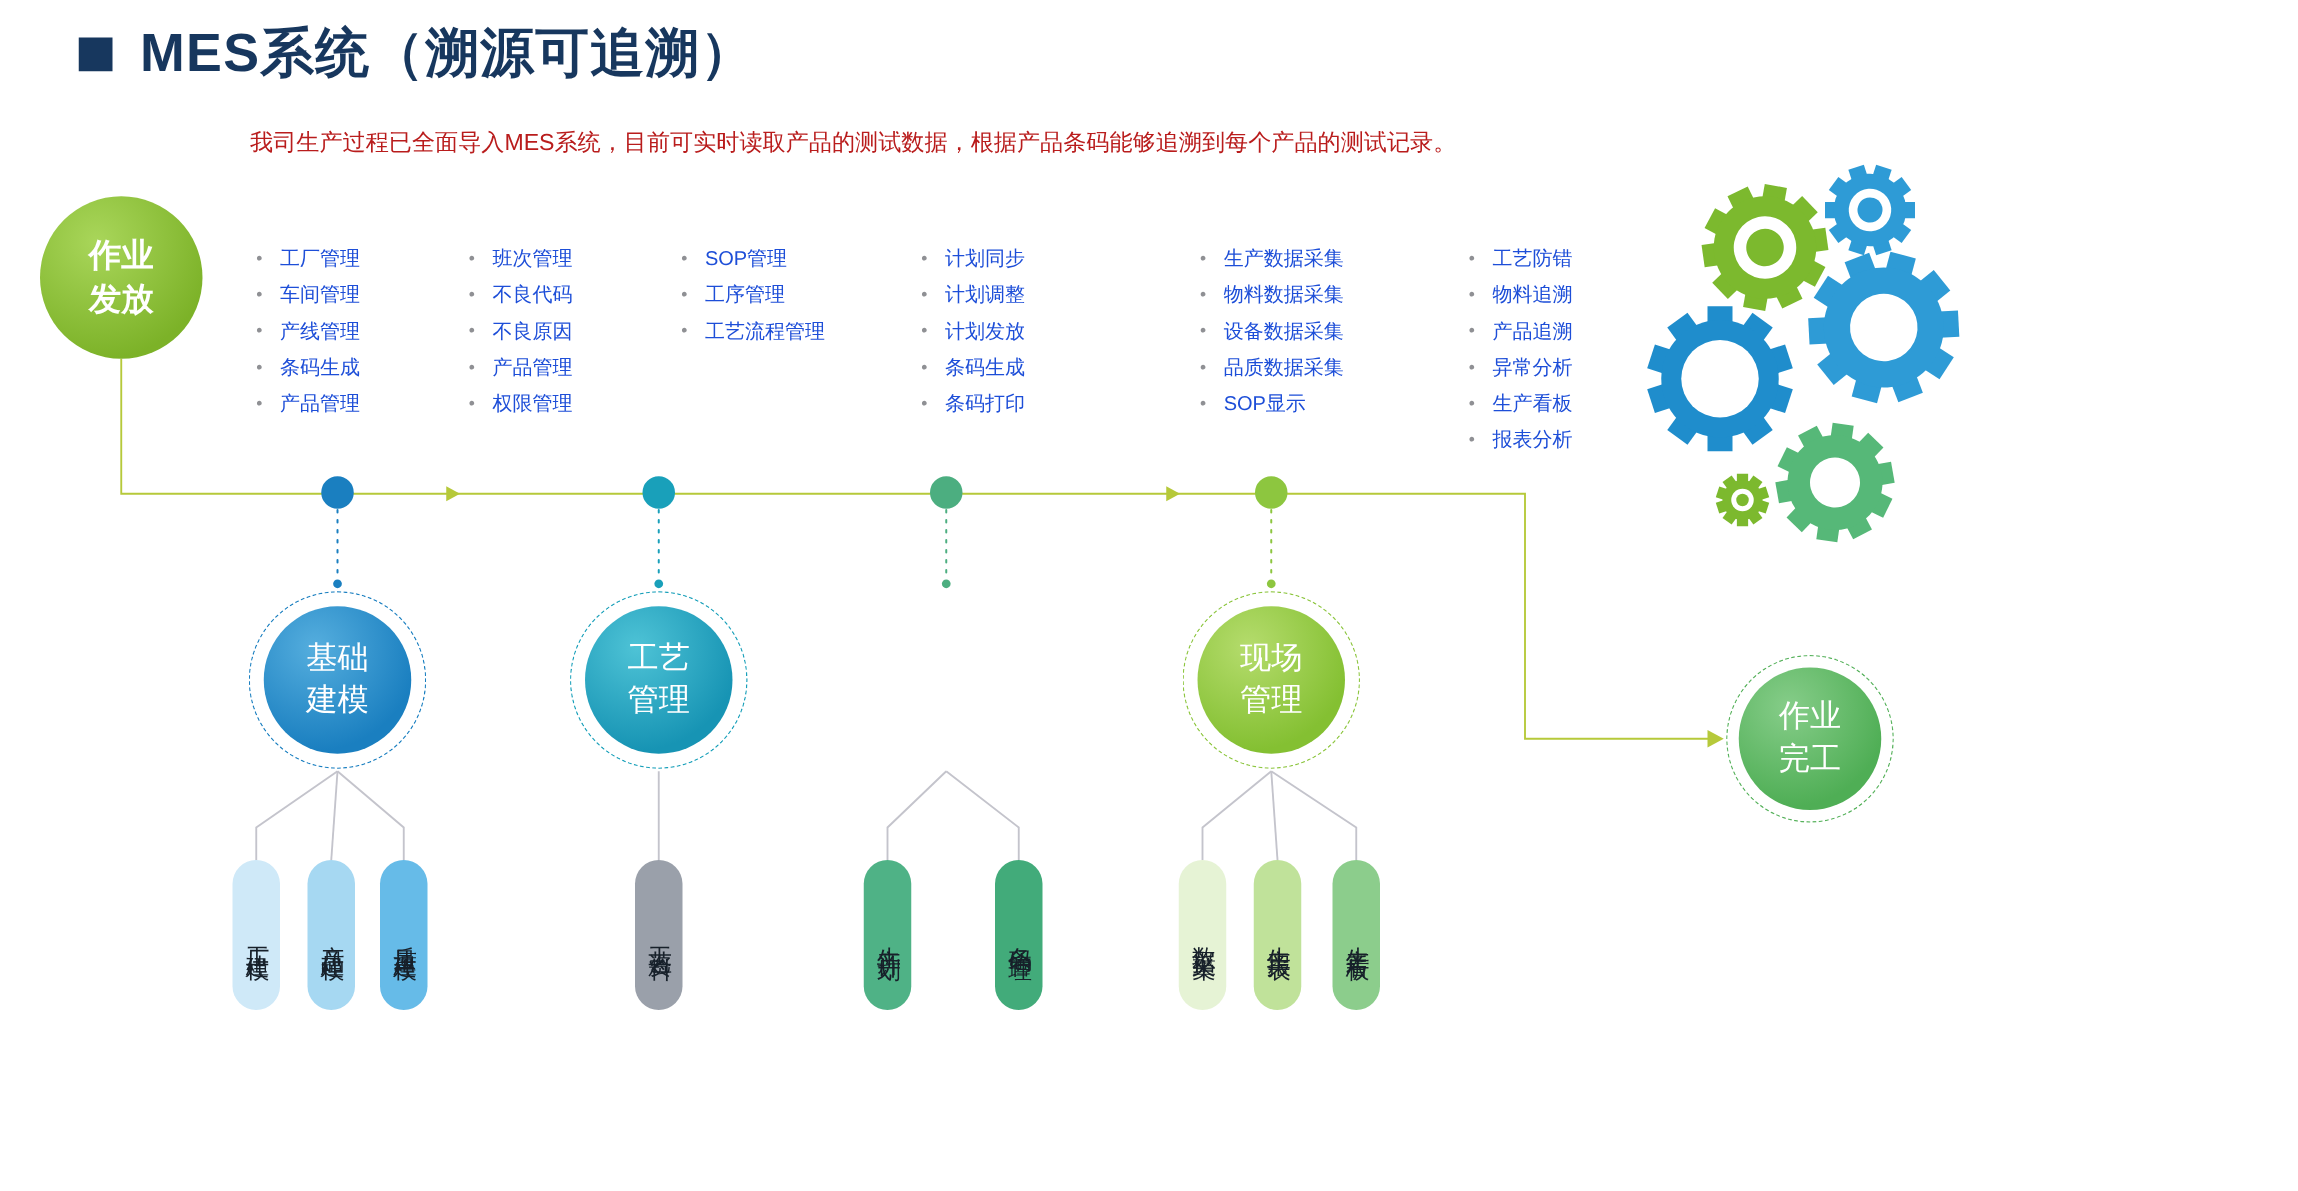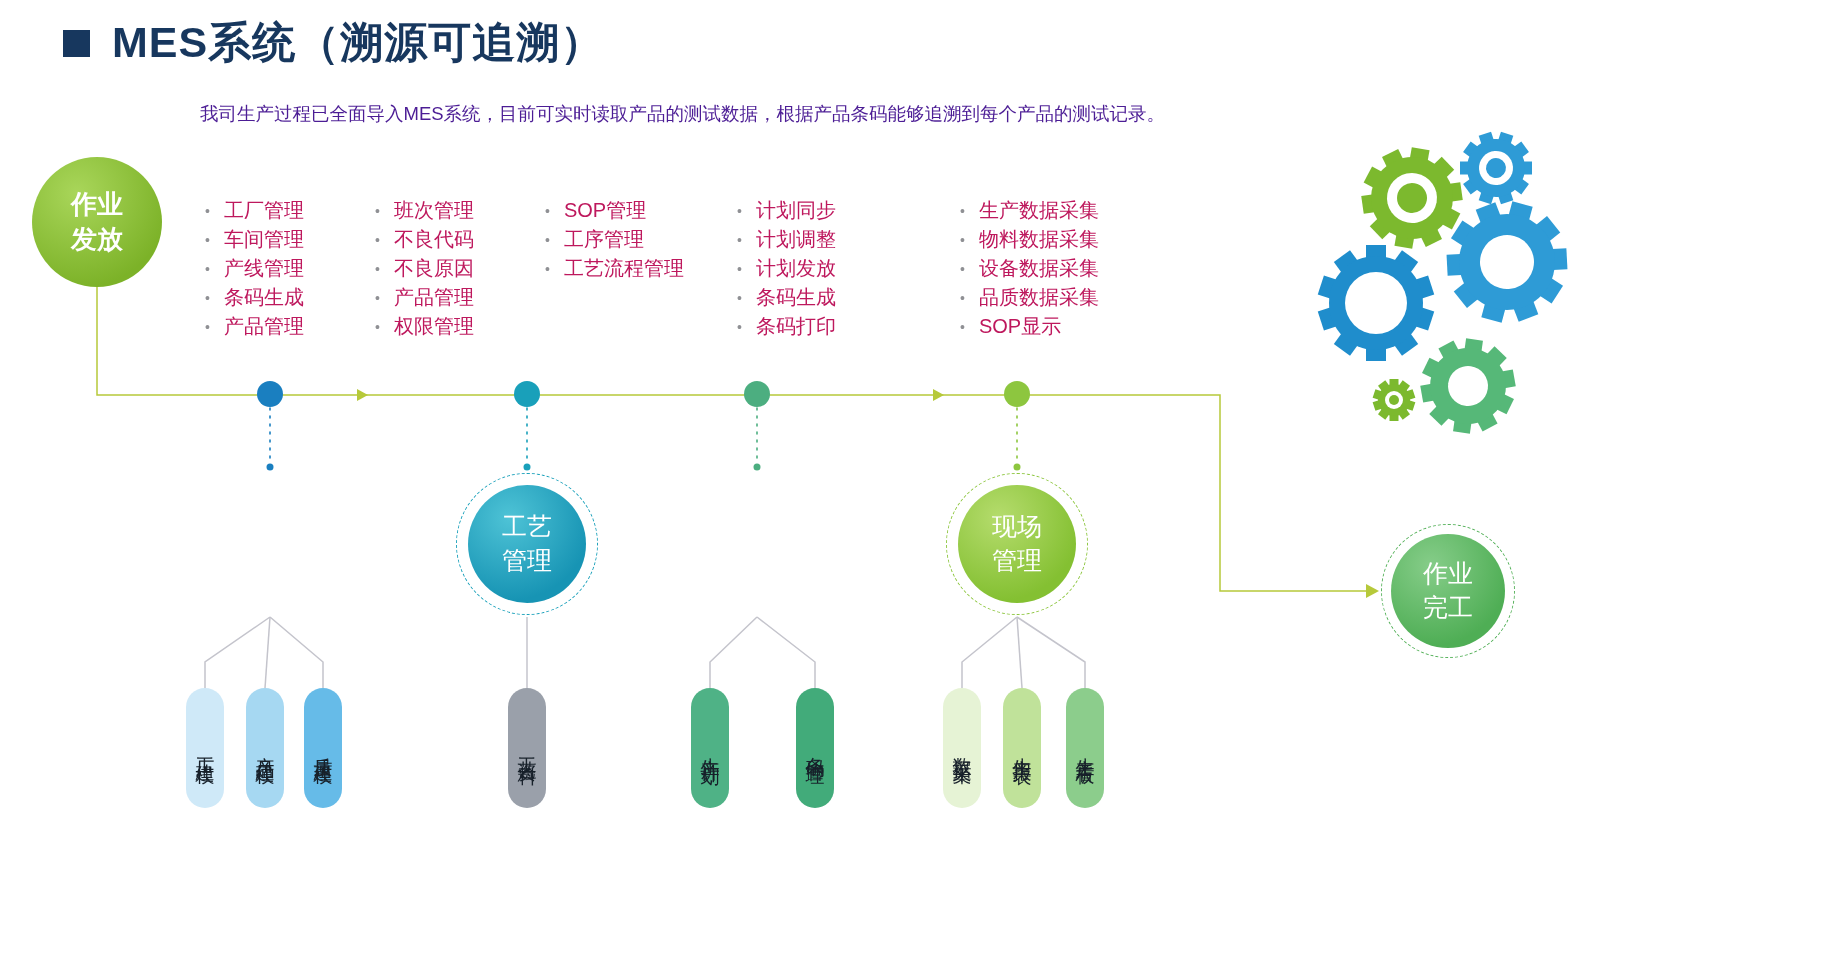--- a/index.html
+++ b/index.html
@@ -6,28 +6,28 @@
   html,body { background:#fff; }
   body { font-family:"Liberation Sans","DejaVu Sans",sans-serif; }
   .slide { position:relative; width:1838px; height:953px; background:#ffffff; overflow:hidden; }
 
   .wire { position:absolute; left:0; top:0; width:1838px; height:953px; pointer-events:none; }
 
   .title-row { position:absolute; left:63px; top:14px; display:flex; align-items:center; gap:22px; }
   .title-bullet { width:27px; height:27px; background:#17375E; flex:0 0 auto; }
   .page-title { font-size:43px; font-weight:bold; color:#17375E; letter-spacing:1px; white-space:nowrap; }
 
-  .subtitle { position:absolute; left:200px; top:101px; font-size:18.5px; color:#4c1d95; white-space:nowrap; }
+  .subtitle { position:absolute; left:200px; top:101px; font-size:18.5px; color:#b91c1c; white-space:nowrap; }
 
   .node-circle { position:absolute; border-radius:50%; display:flex; flex-direction:column; align-items:center; justify-content:center; color:#fff; text-align:center; line-height:1.35; }
   .start-node { left:32px; top:157px; width:130px; height:130px; font-size:26px; font-weight:bold;
                 background:radial-gradient(circle at 35% 28%, #a9d65a, #7cb228 75%); }
 
   .col { position:absolute; top:197px; list-style:none; }
-  .col li { height:29px; font-size:20px; color:#be185d; white-space:nowrap; }
+  .col li { height:29px; font-size:16px; color:#1d4ed8; white-space:nowrap; }
   .col li::before { content:"•"; color:#8f9094; font-size:14px; margin-right:14px; vertical-align:1px; }
 
   .stage-ring { position:absolute; width:142px; height:142px; border-radius:50%; border:1.5px dashed #999; display:flex; align-items:center; justify-content:center; }
   .stage-circle { width:118px; height:118px; border-radius:50%; display:flex; flex-direction:column; align-items:center; justify-content:center; color:#fff; font-size:25px; text-align:center; line-height:1.35; }
   .ring-0 { border-color:#1a7fc0; } .circ-0 { background:radial-gradient(circle at 35% 28%, #55aede, #1a7fc0 72%); }
   .ring-1 { border-color:#19a0ba; } .circ-1 { background:radial-gradient(circle at 35% 28%, #4ec3d6, #1794b4 72%); }
   .ring-2 { border-color:#4cae80; } .circ-2 { background:radial-gradient(circle at 35% 28%, #7fd0a6, #45a97a 72%); }
   .ring-3 { border-color:#8dc63f; } .circ-3 { background:radial-gradient(circle at 35% 28%, #b5dc6d, #84c032 72%);justify-content:center; }
   .ring-end { border-color:#57b25c; } .circ-end { background:radial-gradient(circle at 35% 28%, #86cd89, #4fae55 72%); }
   .end-ring { left:1381px; top:524px; width:134px; height:134px; }
@@ -190,21 +190,35 @@
     <li>条码生成</li>
     <li>条码打印</li>
   </ul>
   <ul class="col" style="left:960px">
     <li>生产数据采集</li>
     <li>物料数据采集</li>
     <li>设备数据采集</li>
     <li>品质数据采集</li>
     <li>SOP显示</li>
   </ul>
-
+  <ul class="col" style="left:1175px">
+    <li>工艺防错</li>
+    <li>物料追溯</li>
+    <li>产品追溯</li>
+    <li>异常分析</li>
+    <li>生产看板</li>
+    <li>报表分析</li>
+  </ul>
+
+  <div class="stage-ring ring-0" style="left:199px;top:473px">
+    <div class="stage-circle circ-0">
+      <span>基础</span>
+      <span>建模</span>
+    </div>
+  </div>
   <div class="stage-ring ring-1" style="left:456px;top:473px">
     <div class="stage-circle circ-1">
       <span>工艺</span>
       <span>管理</span>
     </div>
   </div>
   <div class="stage-ring ring-3" style="left:946px;top:473px">
     <div class="stage-circle circ-3">
       <span>现场</span>
       <span>管理</span>

